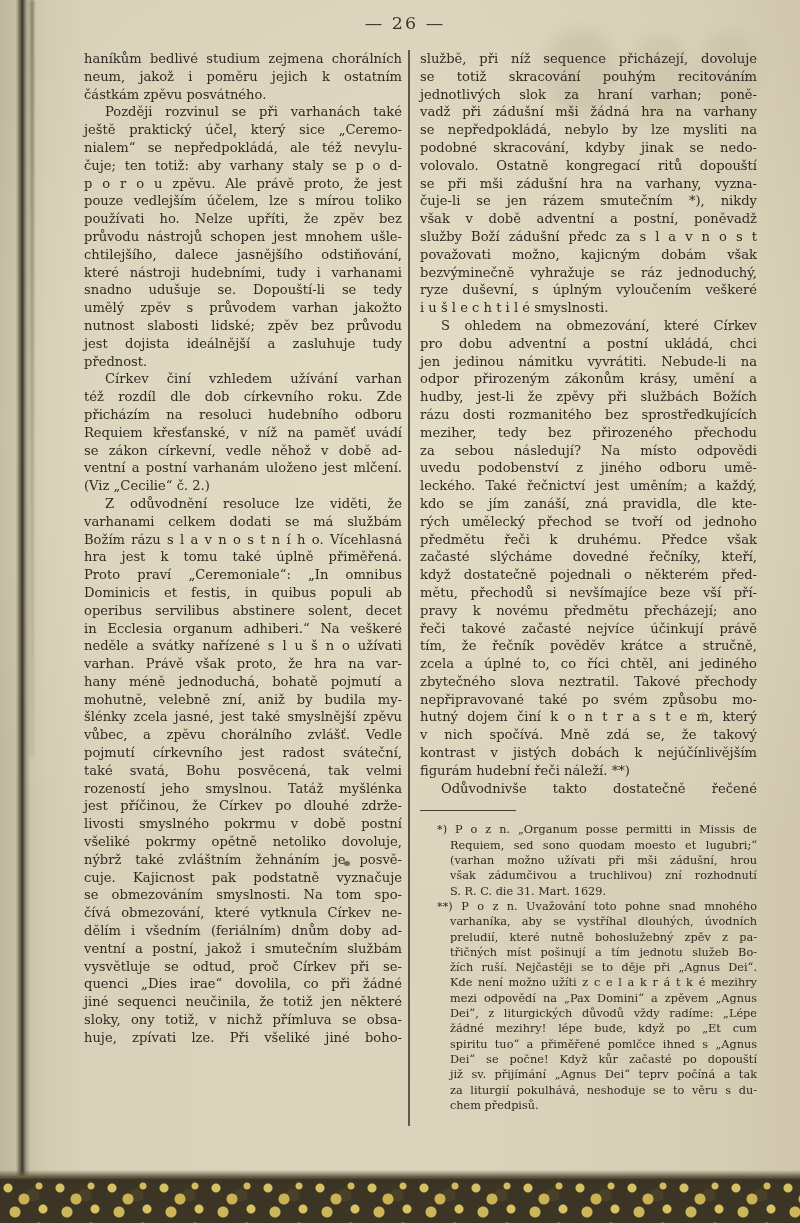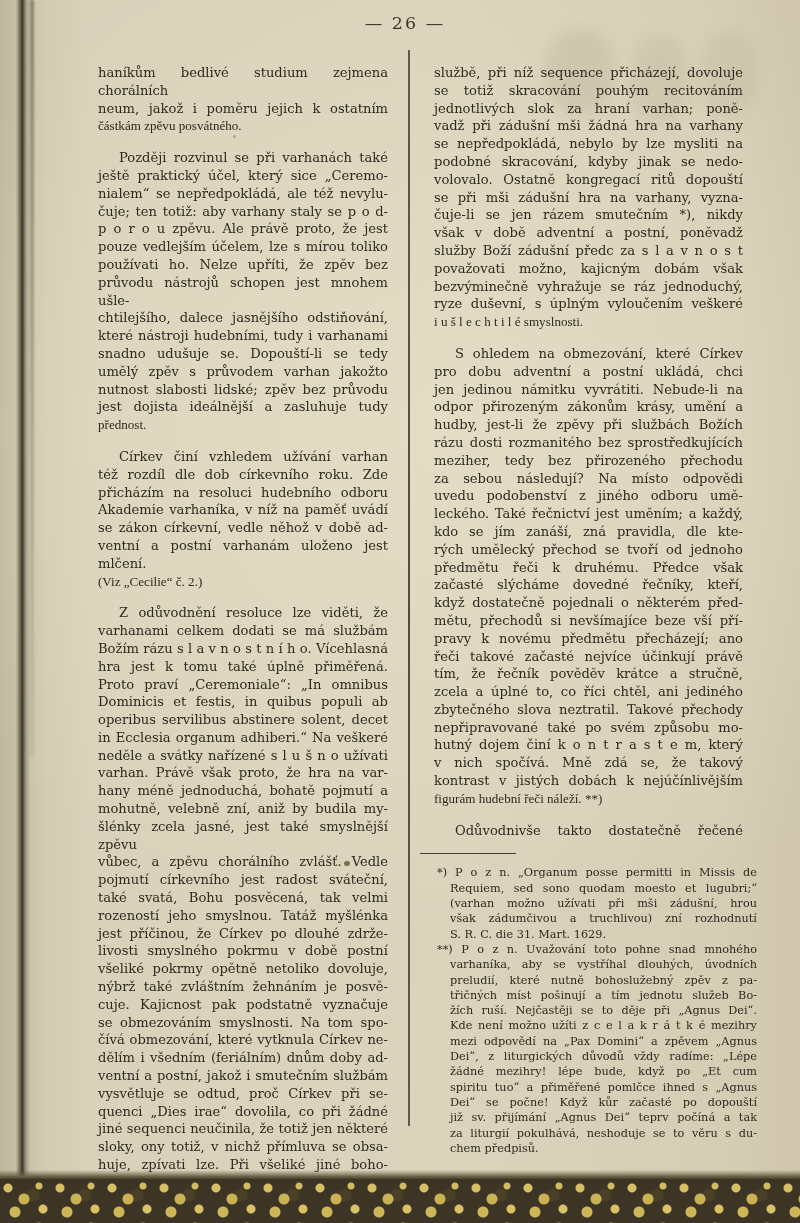--- a/index.html
+++ b/index.html
@@ -55,24 +55,24 @@
     font-size:17.5px;letter-spacing:2px;color:#3a352a;
   }
   .column{position:absolute;top:50px;font-size:13.1px;line-height:17.8px;}
   .col-left{left:84px;width:318px;}
   .col-right{left:420px;width:337px;}
   .column-divider{
     position:absolute;left:408px;top:50px;width:2px;height:1076px;
     background:linear-gradient(180deg,#4a4433 0%,#383325 50%,#4a4433 100%);
     opacity:.85;
   }
-  .para{margin:14px;}
+  .para{margin:0;}
   .line{text-align:justify;text-align-last:justify;white-space:normal;}
   .line.indent{padding-left:21px;}
-  .line.endline{text-align-last:left;font-family:Liberation Serif, serif;}
+  .line.endline{text-align-last:left;}
   .fn-sep{width:96px;height:0;border-top:1.5px solid #443e2f;margin:13px 0 11px 0;}
   .footnotes{font-size:11.3px;line-height:15.3px;margin-left:17px;}
   .fn-line{text-align:justify;text-align-last:justify;}
   .fn-line.fn-cont{padding-left:13px;}
   .fn-line.endline{text-align-last:left;}
 </style>
 </head>
 <body>
 
 <div class="page">
@@ -102,21 +102,21 @@
         <div class="line">snadno udušuje se.  Dopouští-li se tedy</div>
         <div class="line">umělý zpěv s průvodem varhan jakožto</div>
         <div class="line">nutnost slabosti lidské; zpěv bez průvodu</div>
         <div class="line">jest dojista ideálnější a zasluhuje tudy</div>
         <div class="line endline">přednost.</div>
       </div>
       <div class="para">
         <div class="line indent">Církev činí vzhledem užívání varhan</div>
         <div class="line">též rozdíl dle dob církevního roku.  Zde</div>
         <div class="line">přicházím na resoluci hudebního odboru</div>
-        <div class="line">Akademie varhaníka, v níž na paměť uvádí</div>
+        <div class="line">Requiem křesťanské, v níž na paměť uvádí</div>
         <div class="line">se zákon církevní, vedle něhož v době ad-</div>
         <div class="line">ventní a postní varhanám uloženo jest mlčení.</div>
         <div class="line endline">(Viz „Cecilie“ č. 2.)</div>
       </div>
       <div class="para">
         <div class="line indent">Z odůvodnění resoluce lze viděti, že</div>
         <div class="line">varhanami celkem dodati se má službám</div>
         <div class="line">Božím rázu s l a v n o s t n í h o.  Vícehlasná</div>
         <div class="line">hra jest k tomu také úplně přiměřená.</div>
         <div class="line">Proto praví „Ceremoniale“: „In omnibus</div>

